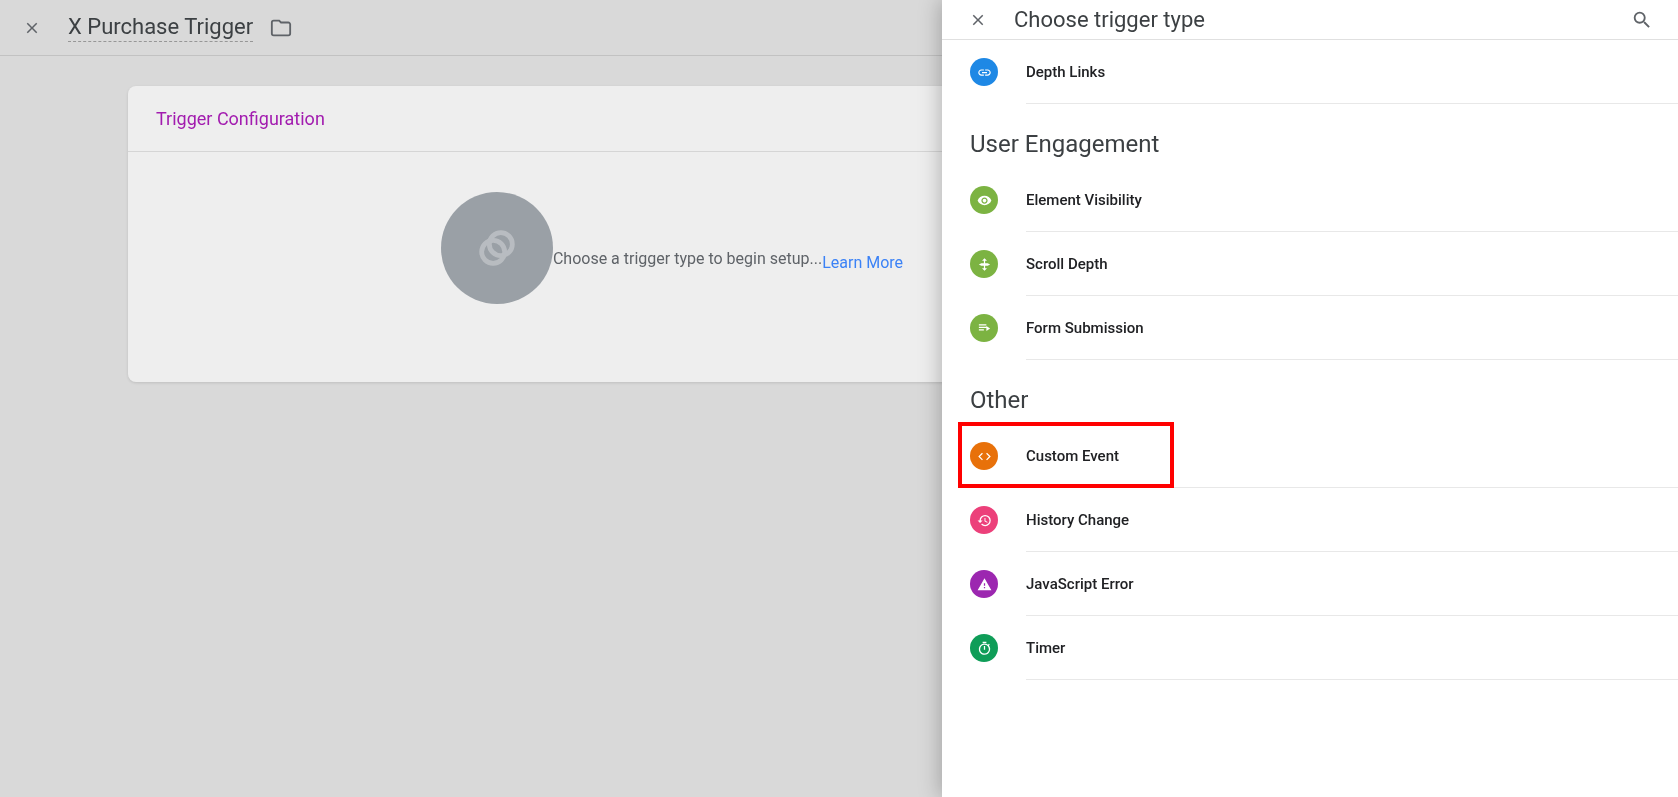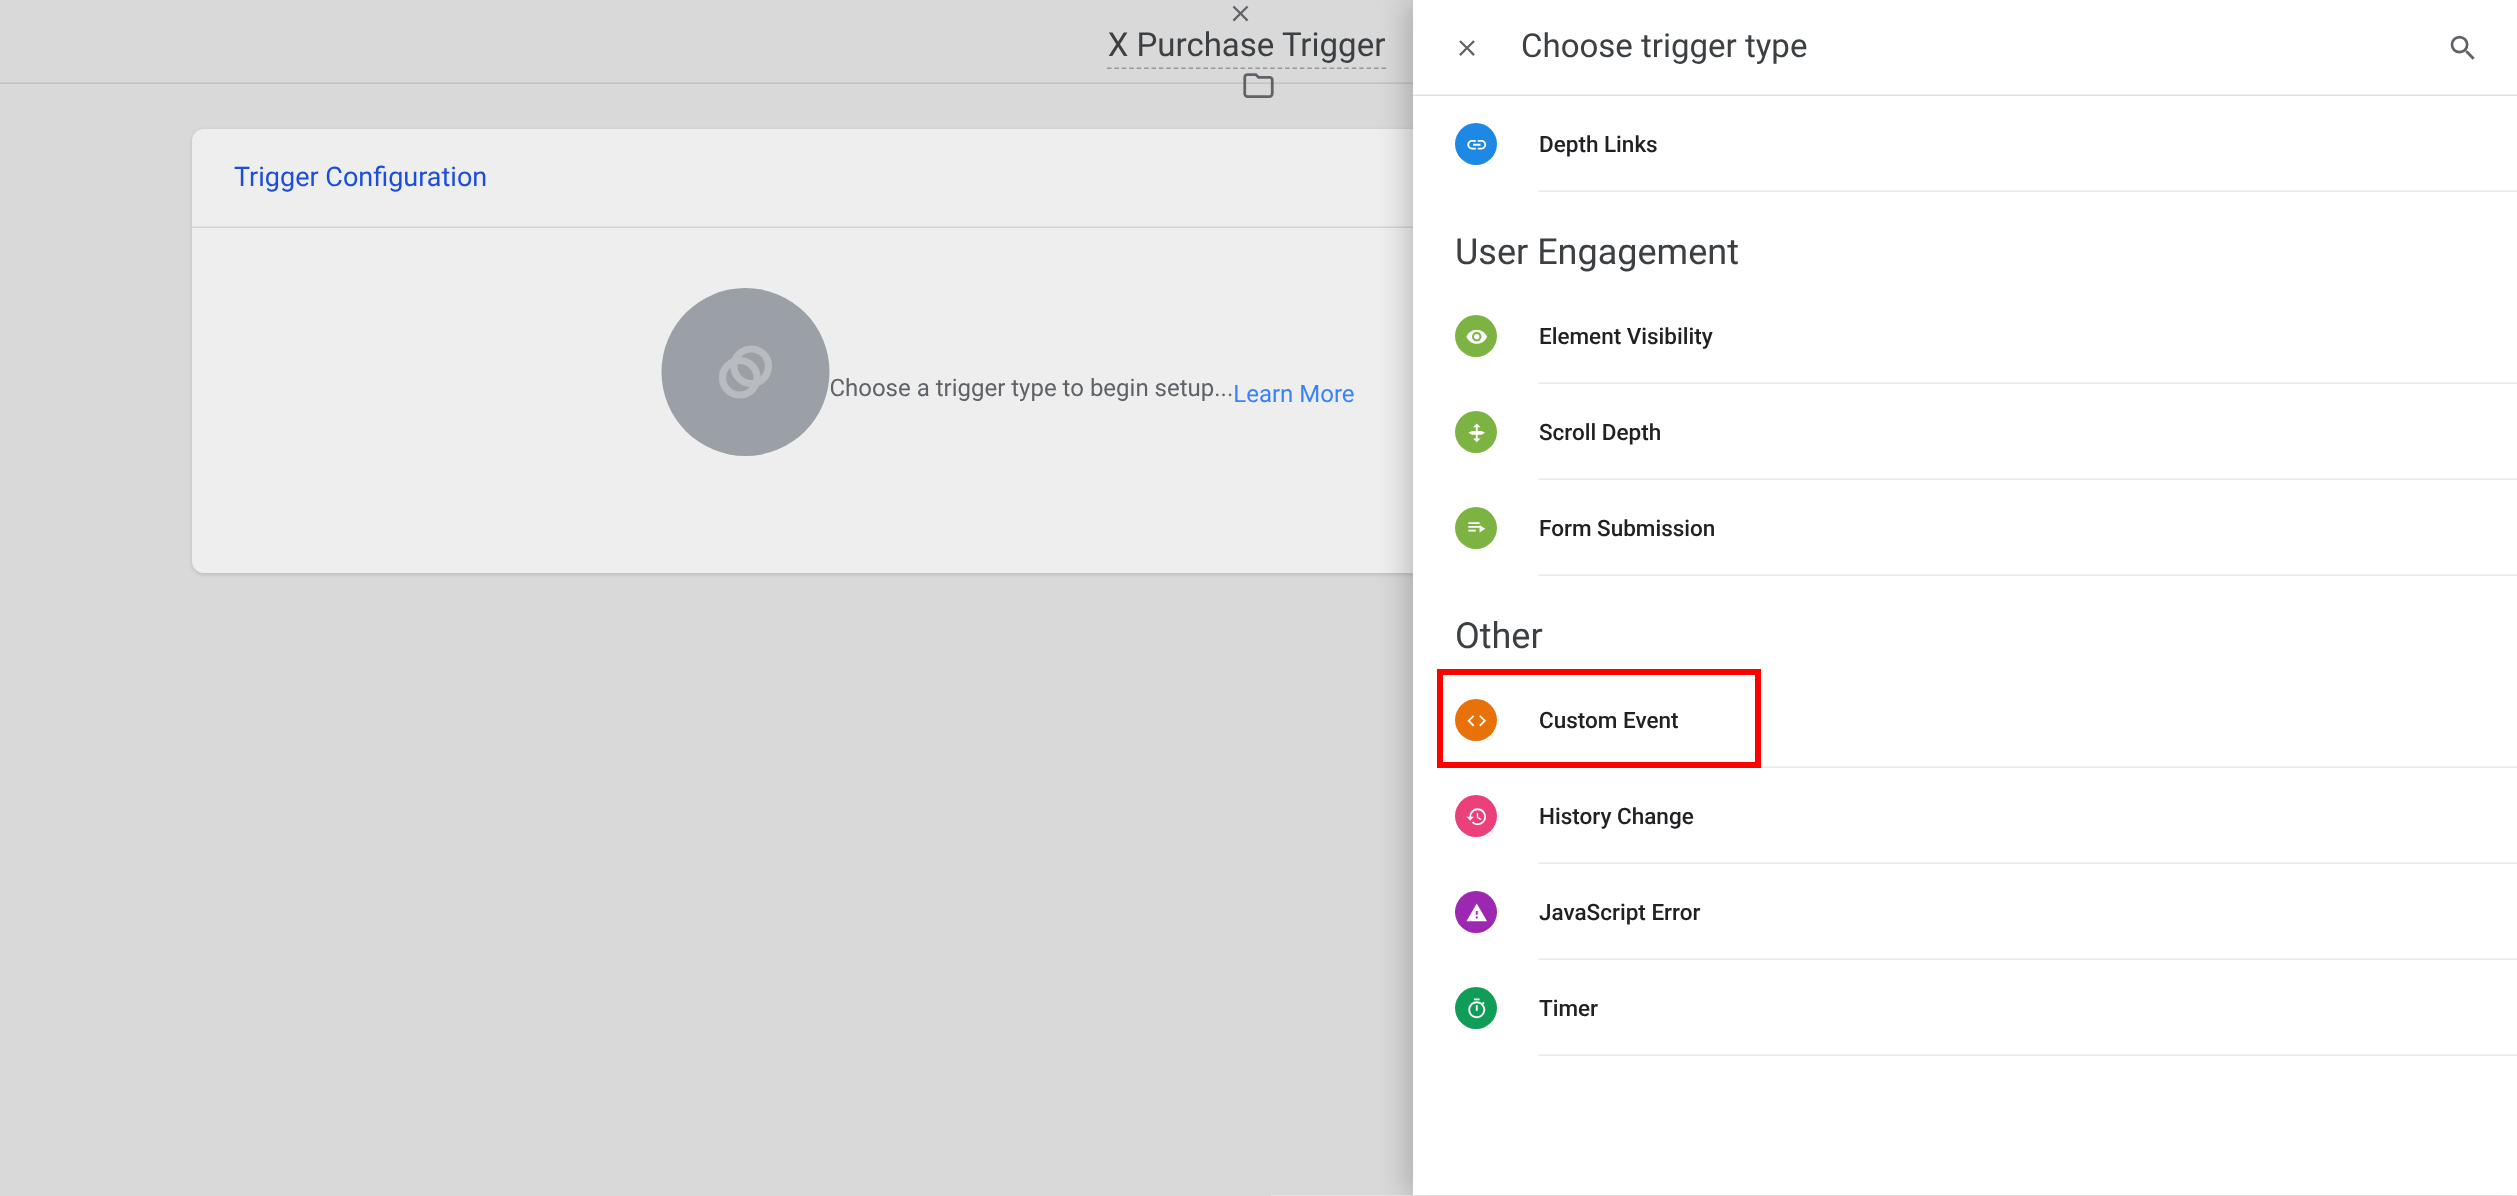--- a/index.html
+++ b/index.html
@@ -21,21 +21,20 @@
       background: rgba(0,0,0,0.15);
       display: flex;
       flex-direction: column;
     }
     .bg-header {
       height: 56px;
       display: flex;
       align-items: center;
       padding: 0 20px;
       border-bottom: 1px solid rgba(0,0,0,0.1);
-      flex-direction: column;
     }
     .bg-close {
       width: 24px;
       height: 24px;
       display: flex;
       align-items: center;
       justify-content: center;
       color: #5f6368;
       margin-right: 24px;
       cursor: pointer;
@@ -62,21 +61,21 @@
     .config-card {
       width: 1060px;
       background: rgba(255,255,255,0.55);
       border-radius: 8px;
       box-shadow: 0 1px 3px rgba(0,0,0,0.12);
       overflow: hidden;
     }
     .config-card-header {
       padding: 22px 28px;
       font-size: 18px;
-      color: #1d4ed8;
+      color: #a21caf;
       border-bottom: 1px solid rgba(0,0,0,0.1);
     }
     .config-card-body {
       display: flex;
       flex-direction: row;
       align-items: center;
       justify-content: center;
       padding: 40px 0 50px;
       margin-left: 28px;
     }
@@ -109,21 +108,21 @@
       top: 0;
       right: 0;
       bottom: 0;
       width: 736px;
       background: #fff;
       box-shadow: -2px 0 20px rgba(0,0,0,0.25);
       display: flex;
       flex-direction: column;
     }
     .panel-header {
-      height: 64px;
+      height: 40px;
       display: flex;
       align-items: center;
       padding: 0 24px;
       border-bottom: 1px solid #e0e0e0;
     }
     .panel-close {
       width: 24px;
       height: 24px;
       display: flex;
       align-items: center;

